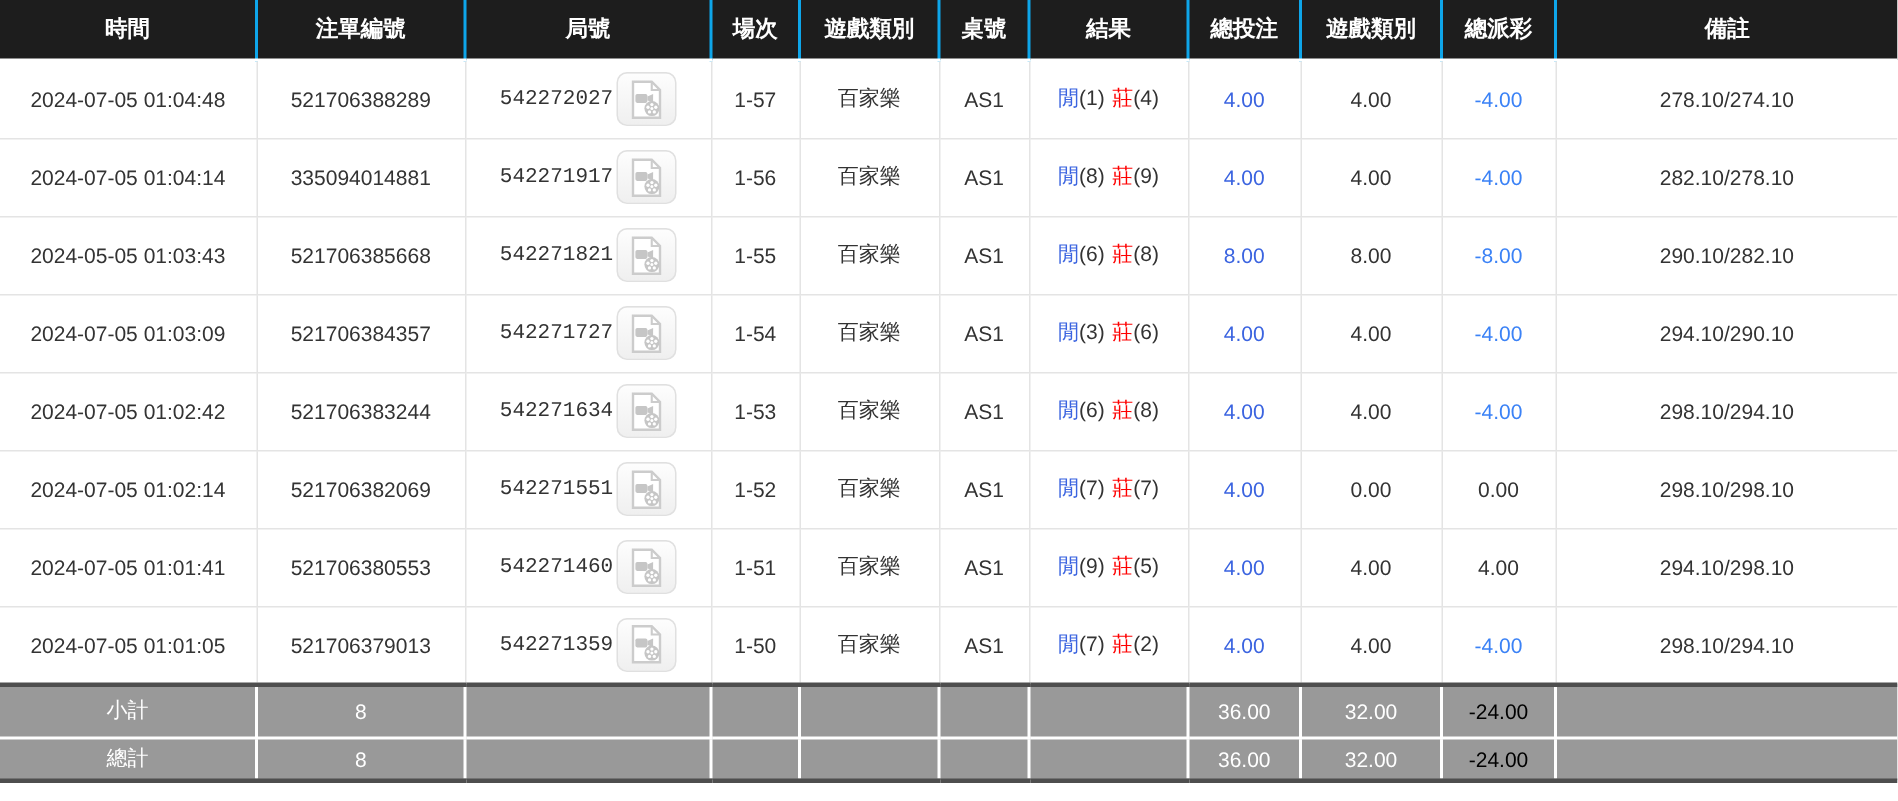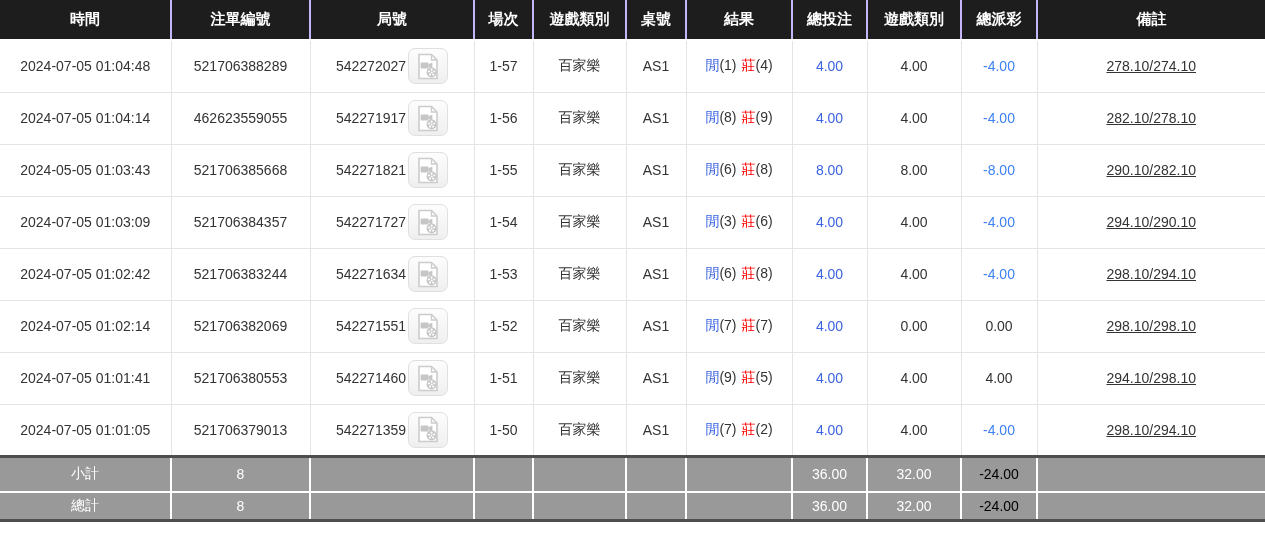--- a/index.html
+++ b/index.html
@@ -17,45 +17,46 @@
   }
   
   thead th {
     background: #1d1d1d;
     color: #ffffff;
     font-size: 15px;
     font-weight: bold;
     height: 40px;
     padding: 0;
     text-align: center;
-    border-right: 2px solid #c4b5fd;
+    border-right: 2px solid #0ea5e9;
     border-bottom: 2px solid #ffffff;
   }
   thead th:last-child { border-right: none; }
   
   tbody td {
     height: 52px;
     padding: 0 4px;
     text-align: center;
     vertical-align: middle;
     font-size: 14px;
     color: #333333;
     background: #ffffff;
     border: 1px solid #e4e4e4;
     border-top: none;
   }
   tbody td:first-child { border-left: none; }
-  tbody td:last-child  { border-right: none; text-decoration: underline; }
+  tbody td:last-child  { border-right: none; }
   .blue  { color: #3b64e0; }
   .neg   { color: #3b82f6; }
   .round-wrap {
     display: inline-flex;
     align-items: center;
     justify-content: center;
     gap: 2px;
+    font-family: Liberation Mono, monospace;
   }
   .video-btn {
     width: 40px; height: 36px;
     border: 1px solid #e0e0e0;
     border-radius: 7px;
     background: linear-gradient(#fdfdfd, #efefef);
     display: inline-flex;
     align-items: center;
     justify-content: center;
     cursor: pointer;
@@ -151,21 +152,21 @@
       <span class="r-player">閒</span><span class="result-num">(1)</span><span class="result-gap"></span><span class="r-banker">莊</span><span class="result-num">(4)</span>
     </td>
     <td class="blue">4.00</td>
     <td>4.00</td>
     <td class="payout neg">-4.00</td>
     <td>278.10/274.10</td>
   </tr>
 
   <tr class="data-row">
     <td>2024-07-05 01:04:14</td>
-    <td>462623559055</td>
+    <td>335094014881</td>
     <td>
       <span class="round-wrap">
         <span>542271917</span>
         <button class="video-btn">
           <svg width="24" height="27" viewBox="0 0 24 27">
             <path d="M3 1.5 h12.5 l5.5 5.5 v18.5 h-18 z" fill="#ffffff" stroke="#cccccc" stroke-width="1.6"></path>
             <path d="M15.5 1.5 v5.5 h5.5" fill="none" stroke="#cccccc" stroke-width="1.4"></path>
             <rect x="4.6" y="9.6" width="8" height="6" rx="1.2" fill="#c6c6c6"></rect>
             <path d="M12.6 11.3 L16.4 9.6 v6 l-3.8 -1.7 z" fill="#c6c6c6"></path>
             <circle cx="15.6" cy="19.4" r="5" fill="#c6c6c6"></circle>

